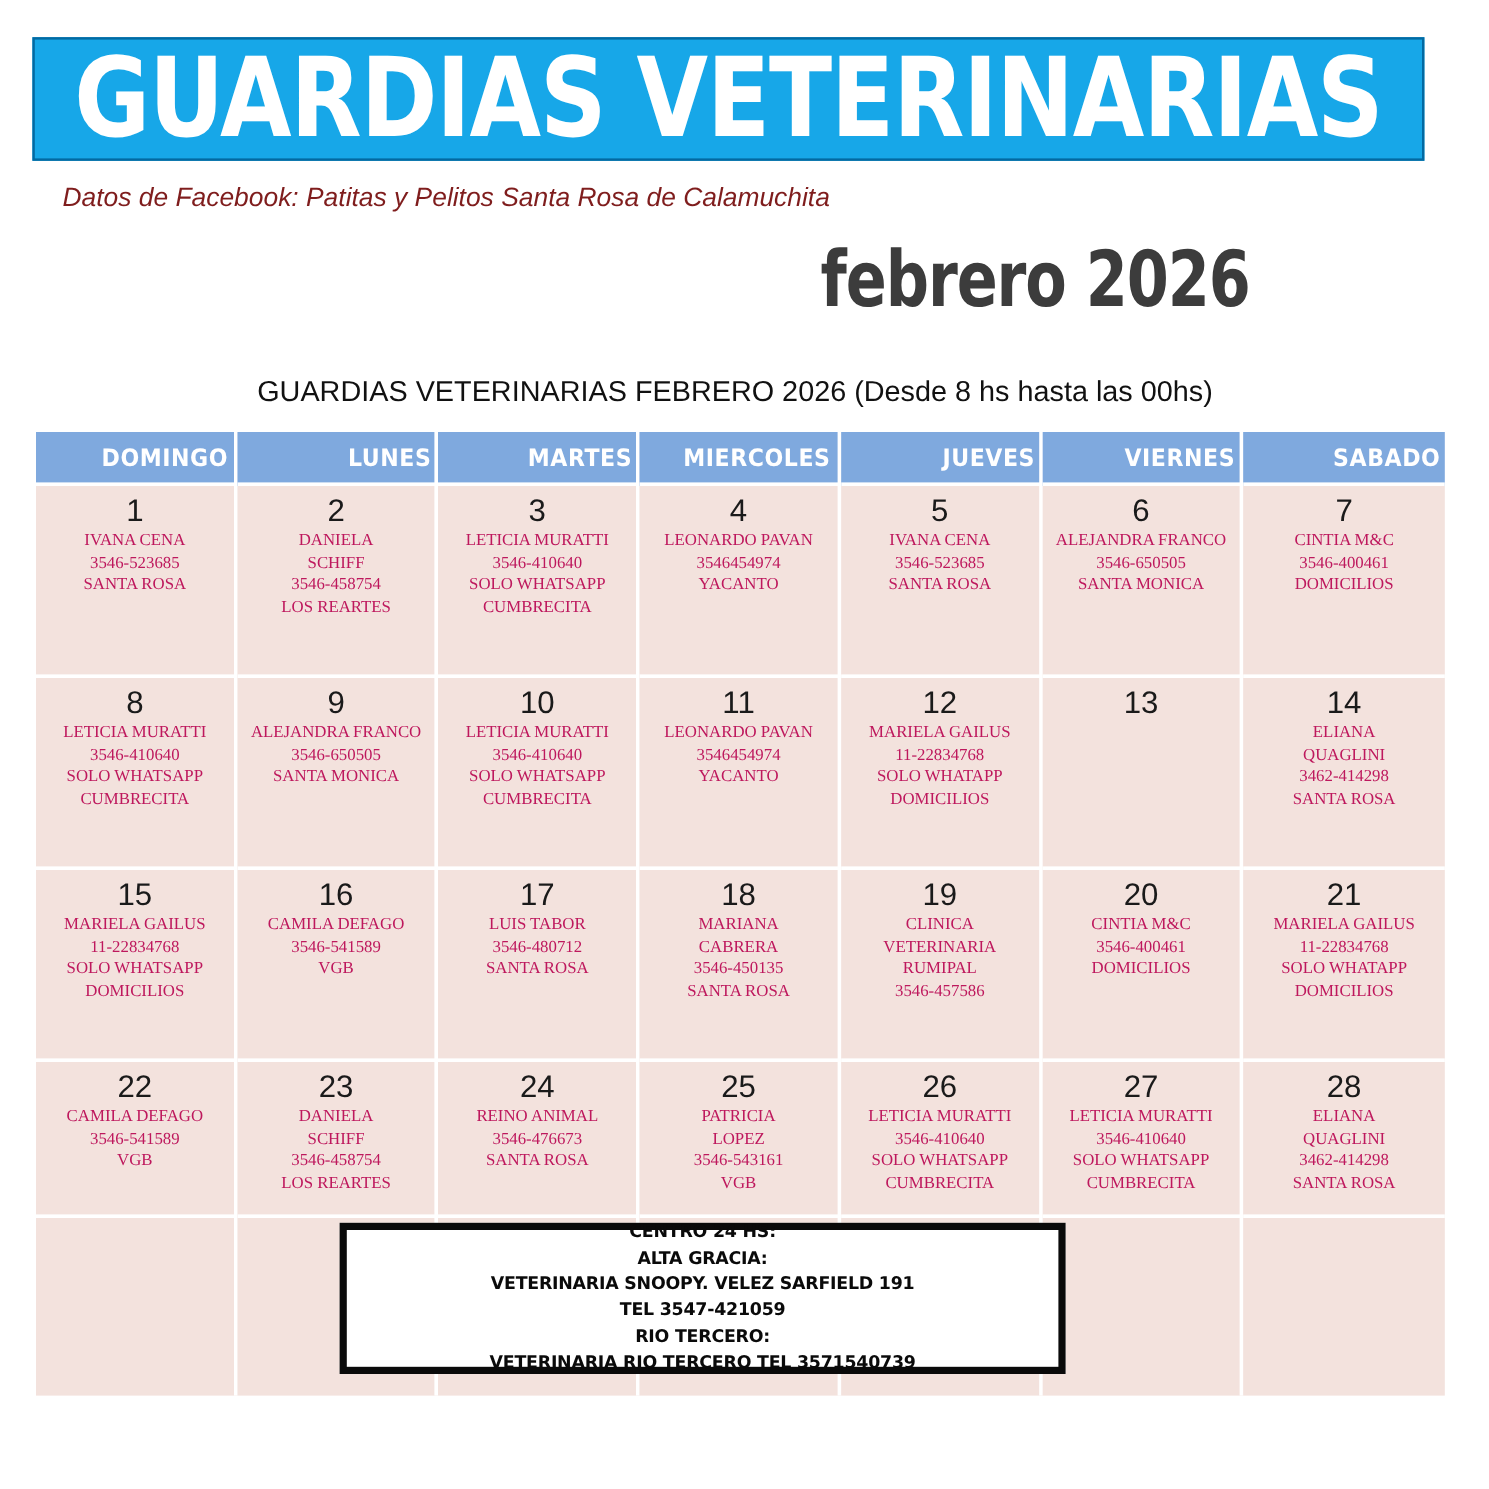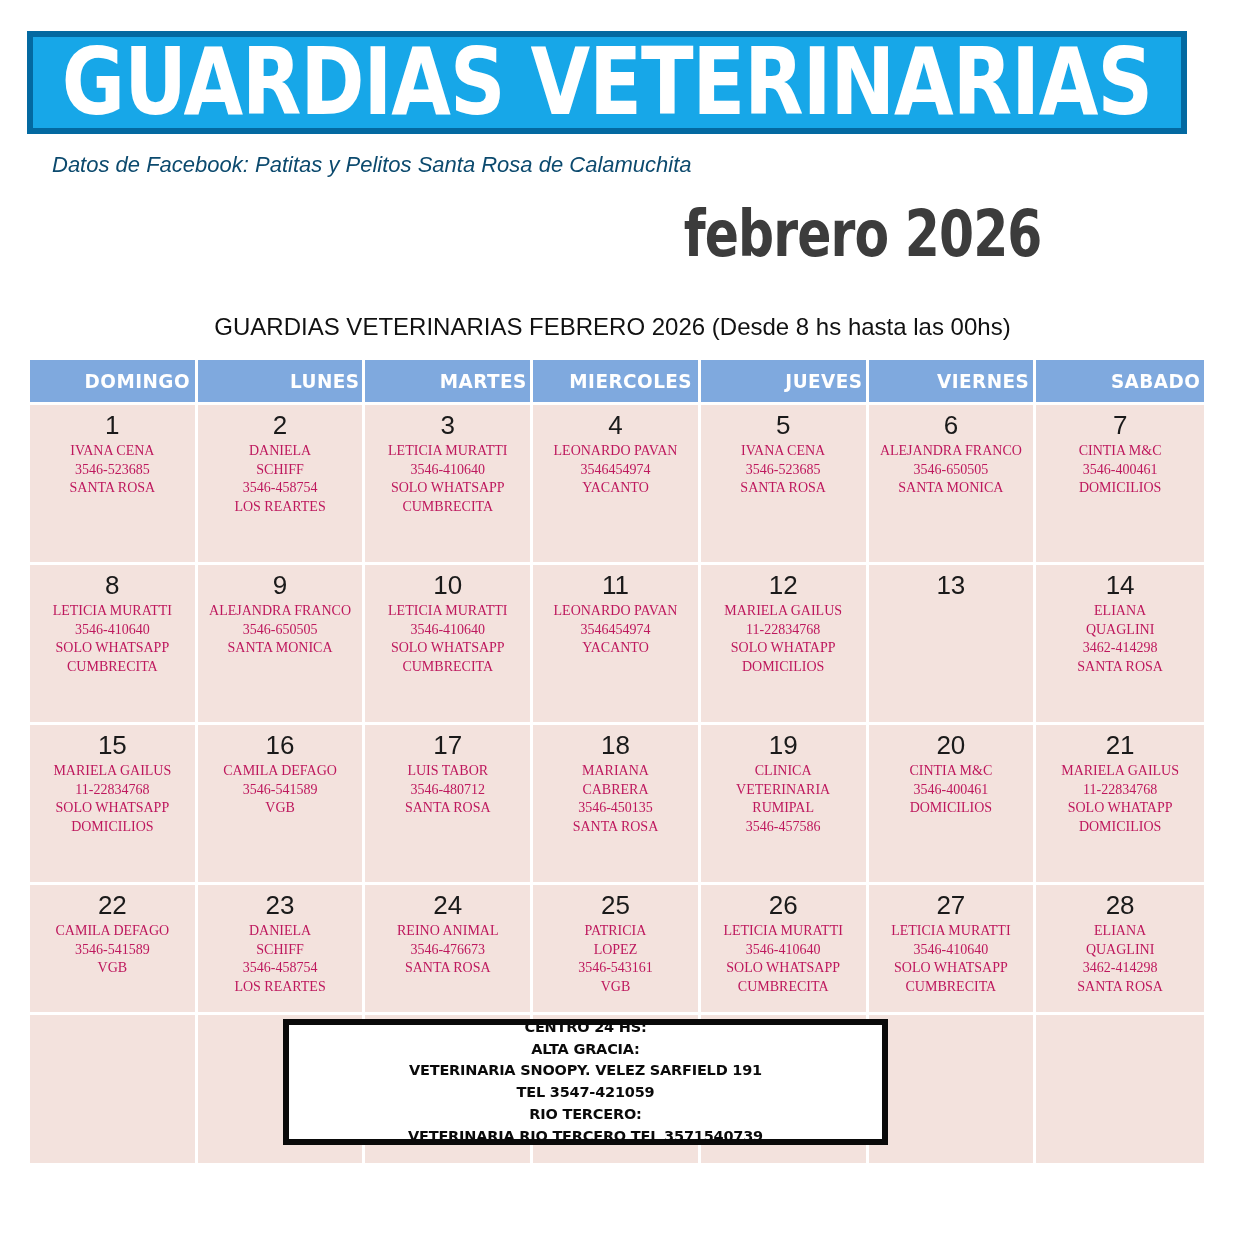--- a/index.html
+++ b/index.html
@@ -16,21 +16,21 @@
   }
 
   
   #banner {
     position: absolute;
     left: 27px;
     top: 31px;
     width: 1160px;
     height: 103px;
     background: #17A7E8;
-    border: 6px solid #0369a1;
+    border: 2px solid #0369a1;
     box-sizing: border-box;
     display: flex;
     align-items: center;
     justify-content: center;
     overflow: hidden;
   }
   #banner-title {
     color: #ffffff;
     font-family: "DejaVu Sans", sans-serif;
     font-weight: bold;
@@ -43,21 +43,21 @@
   }
 
   
   #source-line {
     position: absolute;
     left: 52px;
     top: 152px;
     font-family: "Liberation Sans", sans-serif;
     font-style: italic;
     font-size: 22px;
-    color: #0c4a6e;
+    color: #7f1d1d;
     white-space: nowrap;
   }
 
   
   #month-title {
     position: absolute;
     right: 200px;
     top: 196px;
     font-family: "DejaVu Sans", sans-serif;
     font-weight: bold;

